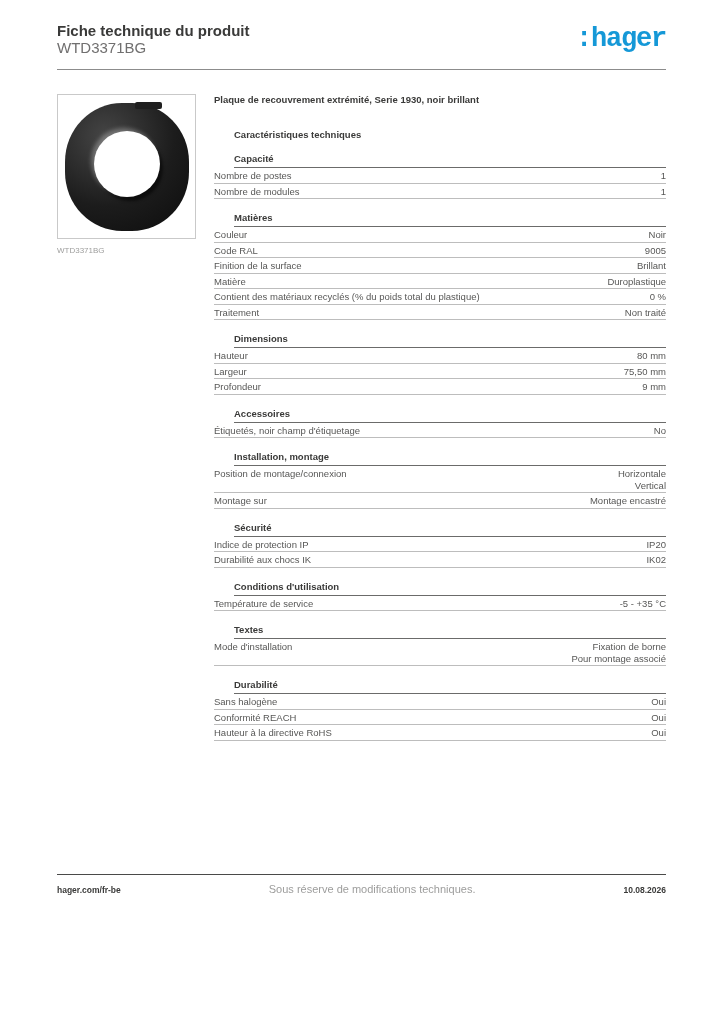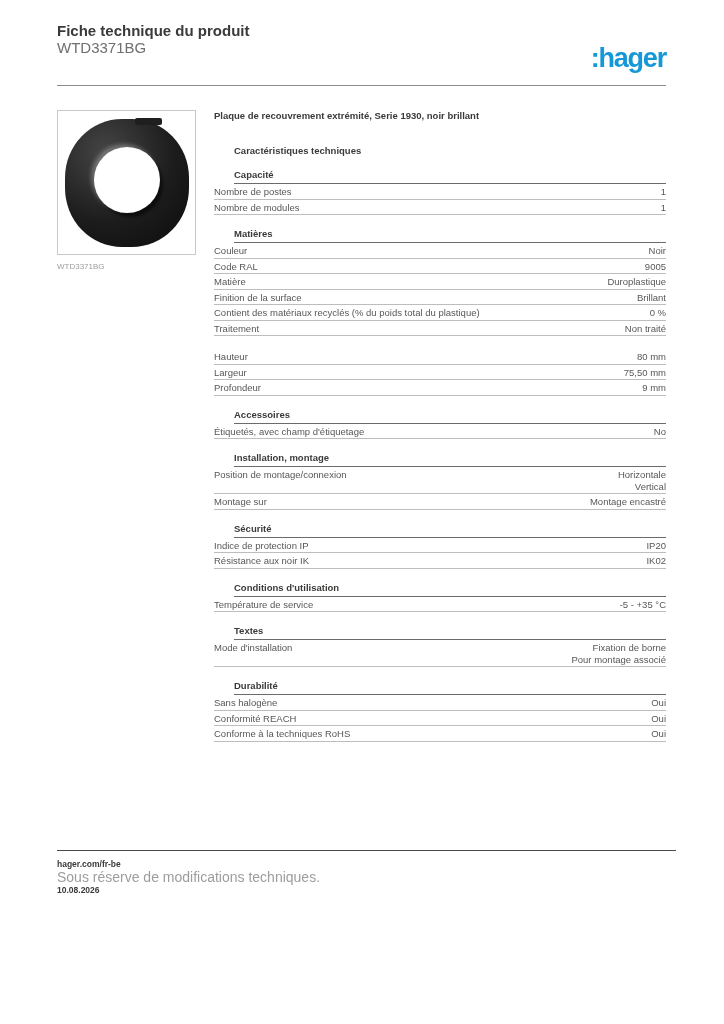--- a/index.html
+++ b/index.html
@@ -7,21 +7,21 @@
     font-family:"Liberation Sans", sans-serif; color:#575756; }
   .page { position:relative; width:724px; height:908px; overflow:hidden;
     padding:22px 58px 0 57px; background:#fff; }
 
   
   .header { display:flex; justify-content:space-between; align-items:flex-start;
     border-bottom:1px solid #8c8c8c; padding-bottom:13px; }
   .doc-title { font-size:15px; font-weight:bold; color:#3a3a39; line-height:17px; }
   .doc-subtitle { font-size:15px; color:#706f6f; line-height:17px; font-weight:normal; }
   .logo { font-size:27px; font-weight:bold; color:#1598d7; letter-spacing:-1.2px;
-    line-height:27px; margin-top:23px; }
+    line-height:27px; margin-top:4px;font-family:Liberation Mono, monospace; }
 
   
   .content { display:flex; margin-top:24px; }
   .left-col { width:139px; flex:none; }
   .image-box { width:139px; height:145px; border:1px solid #c9c9c9; background:#fff;
     display:flex; align-items:center; justify-content:center; }
   .plate { position:relative; width:124px; height:128px;
     background:radial-gradient(circle at 32% 26%, #454545 0%, #1c1c1c 55%, #0c0c0c 100%);
     border-radius:46%; }
   .plate-tab { position:absolute; top:-1px; left:57%; width:27px; height:7px;
@@ -39,25 +39,25 @@
   .spec-section { margin-top:13px; }
   .section-title { font-size:9.5px; font-weight:bold; color:#3a3a39;
     padding-bottom:3px; border-bottom:1px solid #6b6b6a;margin-left:20px; }
   .spec-row { display:flex; justify-content:space-between; align-items:flex-start;
     gap:12px; padding:2px 0 1px 0; border-bottom:1px solid #bdbdbd; min-height:14px; }
   .spec-label { font-size:9.5px; color:#575756; line-height:11.5px; }
   .spec-value { font-size:9.5px; color:#575756; line-height:11.5px; text-align:right;
     white-space:pre-line; flex:none; }
 
   
-  .footer { position:absolute; left:57px; right:48px; bottom:13px;
+  .footer { position:absolute; left:57px; right:58px; bottom:13px;
     border-top:1px solid #4a4a49; padding-top:8px;
-    display:flex; justify-content:space-between; align-items:baseline;flex-direction:column; }
+    display:flex; justify-content:space-between; align-items:baseline; }
   .footer-left { font-size:8.5px; font-weight:bold; color:#3a3a39; text-decoration:none; }
-  .footer-center { font-size:14px; color:#9d9d9c; }
+  .footer-center { font-size:11px; color:#9d9d9c; }
   .footer-right { font-size:8.5px; font-weight:bold; color:#3a3a39; }
 </style>
 </head>
 <body>
 
 <div class="page">
 
   <div class="header">
     <div>
       <div class="doc-title">Fiche technique du produit</div>
@@ -101,60 +101,61 @@
     <div>
               <div class="spec-row">
                 <div class="spec-label">Couleur</div>
                 <div class="spec-value">Noir</div>
               </div>
               <div class="spec-row">
                 <div class="spec-label">Code RAL</div>
                 <div class="spec-value">9005</div>
               </div>
               <div class="spec-row">
+                <div class="spec-label">Finition de la surface</div>
+                <div class="spec-value">Brillant</div>
+              </div>
+              <div class="spec-row">
                 <div class="spec-label">Matière</div>
                 <div class="spec-value">Duroplastique</div>
               </div>
               <div class="spec-row">
-                <div class="spec-label">Finition de la surface</div>
-                <div class="spec-value">Brillant</div>
-              </div>
-              <div class="spec-row">
                 <div class="spec-label">Contient des matériaux recyclés (% du poids total du plastique)</div>
                 <div class="spec-value">0 %</div>
               </div>
               <div class="spec-row">
                 <div class="spec-label">Traitement</div>
                 <div class="spec-value">Non traité</div>
               </div>
             </div>
   </div>
 
   <div class="spec-section">
+    <div class="section-title">Dimensions</div>
     <div>
               <div class="spec-row">
                 <div class="spec-label">Hauteur</div>
                 <div class="spec-value">80 mm</div>
               </div>
               <div class="spec-row">
                 <div class="spec-label">Largeur</div>
                 <div class="spec-value">75,50 mm</div>
               </div>
               <div class="spec-row">
                 <div class="spec-label">Profondeur</div>
                 <div class="spec-value">9 mm</div>
               </div>
             </div>
   </div>
 
   <div class="spec-section">
     <div class="section-title">Accessoires</div>
     <div>
               <div class="spec-row">
-                <div class="spec-label">Étiquetés, avec champ d'étiquetage</div>
+                <div class="spec-label">Étiquetés, noir champ d'étiquetage</div>
                 <div class="spec-value">No</div>
               </div>
             </div>
   </div>
 
   <div class="spec-section">
     <div class="section-title">Installation, montage</div>
     <div>
               <div class="spec-row">
                 <div class="spec-label">Position de montage/connexion</div>
@@ -169,21 +170,21 @@
   </div>
 
   <div class="spec-section">
     <div class="section-title">Sécurité</div>
     <div>
               <div class="spec-row">
                 <div class="spec-label">Indice de protection IP</div>
                 <div class="spec-value">IP20</div>
               </div>
               <div class="spec-row">
-                <div class="spec-label">Résistance aux noir IK</div>
+                <div class="spec-label">Durabilité aux chocs IK</div>
                 <div class="spec-value">IK02</div>
               </div>
             </div>
   </div>
 
   <div class="spec-section">
     <div class="section-title">Conditions d'utilisation</div>
     <div>
               <div class="spec-row">
                 <div class="spec-label">Température de service</div>
@@ -208,21 +209,21 @@
     <div>
               <div class="spec-row">
                 <div class="spec-label">Sans halogène</div>
                 <div class="spec-value">Oui</div>
               </div>
               <div class="spec-row">
                 <div class="spec-label">Conformité REACH</div>
                 <div class="spec-value">Oui</div>
               </div>
               <div class="spec-row">
-                <div class="spec-label">Conforme à la techniques RoHS</div>
+                <div class="spec-label">Hauteur à la directive RoHS</div>
                 <div class="spec-value">Oui</div>
               </div>
             </div>
   </div>
 </div>
     </div>
 
   </div>
 
   <div class="footer">

